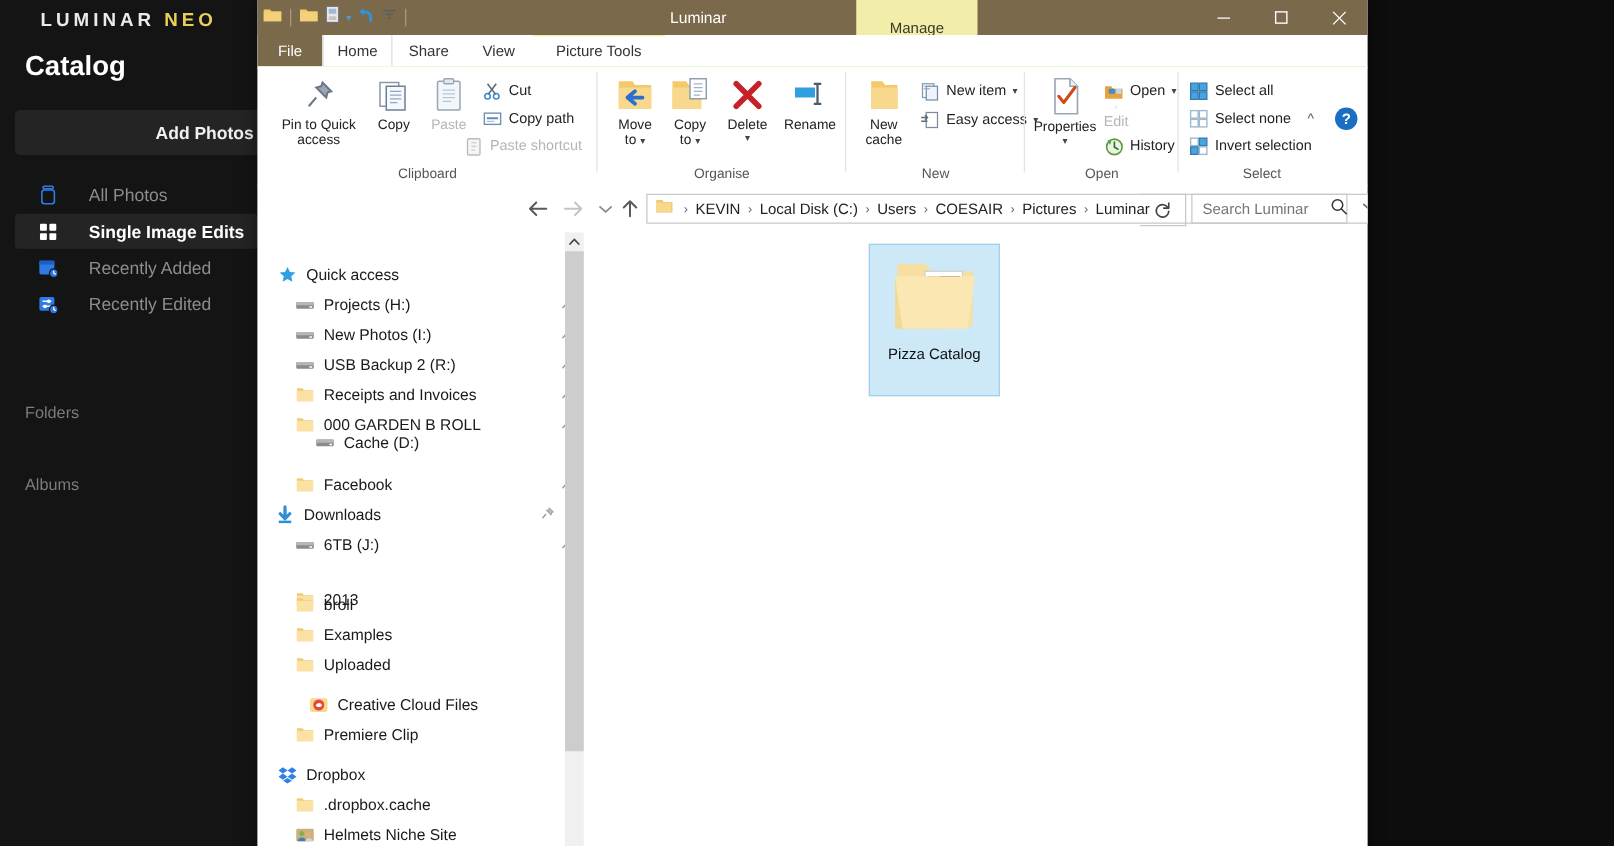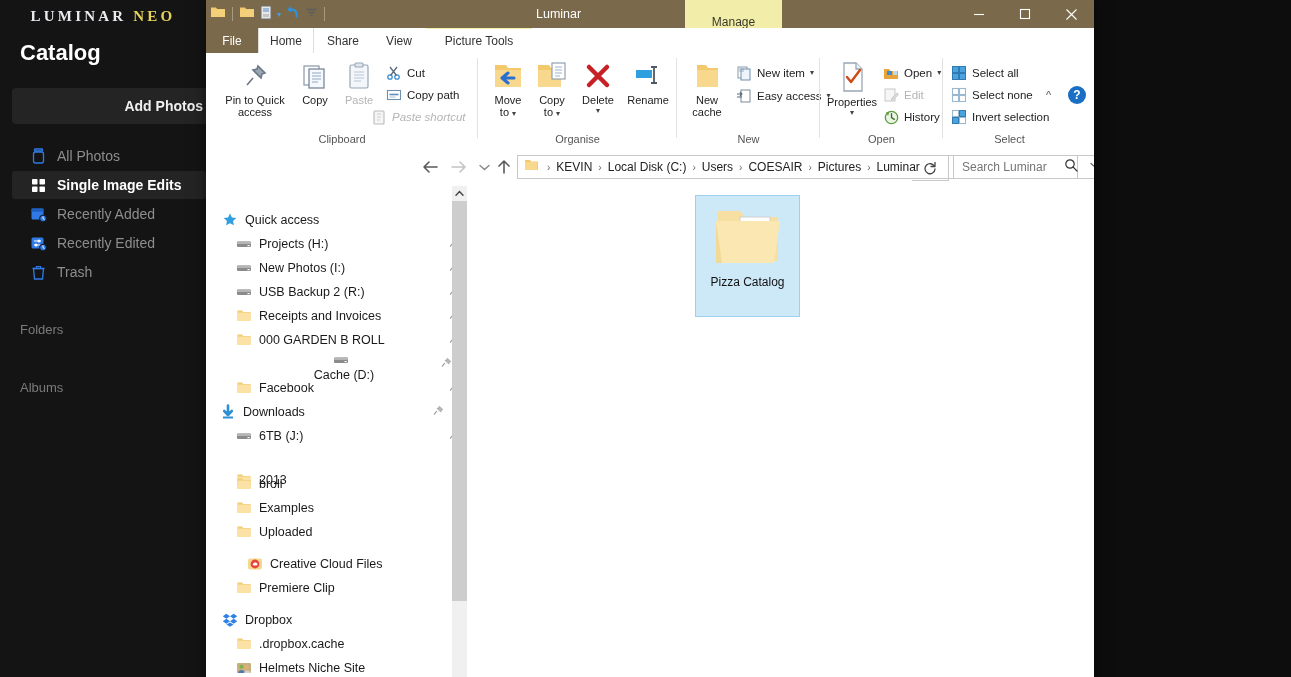--- a/index.html
+++ b/index.html
@@ -13,28 +13,28 @@
   #luminar-canvas{
     position:absolute;left:206px;top:0;right:0;bottom:0;
     background:#0d0d0d;
   }
 
   
   #luminar-sidebar{position:absolute;left:0;top:0;width:206px;height:677px;background:#141414;
      border-right:1px solid #000;}
   #brand{position:absolute;left:0;top:8px;width:206px;text-align:center;
      font-size:15px;font-weight:700;letter-spacing:3.2px;color:#e9e9ee;
-     font-family:Liberation Serif, serif;}
+     font-family:Liberation Sans, sans-serif;}
   #brand .neo{color:#e8d15a;}
   #catalog-title{position:absolute;left:20px;top:40px;font-size:22px;font-weight:700;color:#fff;}
   #add-photos-btn{position:absolute;left:12px;top:88px;width:205px;height:36px;
      background:#242424;border-radius:4px;display:flex;align-items:center;justify-content:flex-end;
      padding-right:14px;box-sizing:border-box;color:#f0f0f0;font-size:14px;font-weight:700;cursor:pointer;}
   .nav-item{position:absolute;left:12px;width:194px;height:28px;display:flex;align-items:center;
-     gap:10px;padding-left:18px;box-sizing:border-box;border-radius:3px;cursor:pointer;font-size:14px;}
+     gap:24px;padding-left:18px;box-sizing:border-box;border-radius:3px;cursor:pointer;font-size:14px;}
   .nav-item .lbl{white-space:nowrap;}
   .nav-item.sel{background:#242424;}
   .nav-item.sel .lbl{color:#ffffff;font-weight:700;}
   .nav-item .lbl{color:#8d8d8d;}
   .nav-ico{width:17px;height:17px;flex:0 0 17px;position:relative;}
   .sec-label{position:absolute;left:20px;font-size:13px;color:#7b7b7b;}
 
   
   #explorer{position:absolute;left:206px;top:0;width:888px;height:705px;background:#fff;
      box-shadow:0 0 14px rgba(0,0,0,.55);overflow:hidden;}
@@ -170,30 +170,20 @@
             <path d="M4 6h7M4 10h7" stroke="#fff" stroke-width="1.1"></path>
             <circle cx="9" cy="6" r="1.5" fill="#fff"></circle>
             <circle cx="6" cy="10" r="1.5" fill="#fff"></circle>
             <circle cx="13" cy="12.5" r="3.4" fill="#2f7ae5" stroke="#141414" stroke-width="1"></circle>
             <path d="M13 10.8v1.8l1.2.7" stroke="#fff" stroke-width="1" fill="none" stroke-linecap="round"></path>
           </svg>
       </span>
       <span class="lbl">Recently Edited</span>
     </div>
 
-    <div class="nav-item" style="top:258px;">
-      <span class="nav-ico">
-        <svg viewBox="0 0 17 17" width="17" height="17">
-            <path d="M3.5 4.5h10l-1 10.5h-8z" fill="none" stroke="#2f7ae5" stroke-width="1.3"></path>
-            <path d="M2.5 4.5h12" stroke="#2f7ae5" stroke-width="1.3"></path>
-            <path d="M6.5 2.5h4v2h-4z" fill="none" stroke="#2f7ae5" stroke-width="1.2"></path>
-          </svg>
-      </span>
-      <span class="lbl">Trash</span>
-    </div>
 
     <div class="sec-label" style="top:322px;">Folders</div>
     <div class="sec-label" style="top:380px;">Albums</div>
   </div>
 </div>
 
 <div id="explorer">
 
   <div id="titlebar">
     <div id="qat">
@@ -297,21 +287,21 @@
         <span class="cap">Cut</span>
       </div>
       <div class="smbtn" style="left:180px;top:32px;">
         <svg width="16" height="16" viewBox="0 0 16 16">
             <rect x="1.5" y="3.5" width="13" height="9" fill="#fff" stroke="#6f8fb0" stroke-width="1.1"></rect>
             <path d="M3.5 7.5h9" stroke="#5a8ec2" stroke-width="1.6"></path>
             <path d="M3.5 10h6" stroke="#a9bed1" stroke-width="1"></path>
           </svg>
         <span class="cap">Copy path</span>
       </div>
-      <div class="smbtn dis" style="left:165px;top:54px;font-style:italic;">
+      <div class="smbtn dis" style="left:165px;top:54px;">
         <svg width="16" height="16" viewBox="0 0 16 16">
             <rect x="3" y="2" width="10" height="13" rx="1" fill="#f5f5f5" stroke="#bbb" stroke-width="1.1"></rect>
             <path d="M6 5h4M6 8h4M6 11h3" stroke="#cfcfcf" stroke-width="1"></path>
           </svg>
         <span class="cap">Paste shortcut</span>
       </div>
       <div class="gtitle">Clipboard</div>
       <div class="gdiv" style="left:271px;"></div>
     </div>
 
@@ -395,21 +385,21 @@
       </div>
       <div class="smbtn" style="left:63px;top:10px;">
         <svg width="16" height="16" viewBox="0 0 16 16">
             <path d="M1 4h5l1.5 2H15v8H1z" fill="#e8a33d"></path>
             <rect x="4" y="6" width="5" height="4" fill="#3f8fd0"></rect>
             <rect x="10" y="6" width="4" height="4" fill="#bcd9ef"></rect>
           </svg>
         <span class="cap">Open</span>
         <span class="caret">▾</span>
       </div>
-      <div class="smbtn dis" style="left:63px;top:32px;">
+      <div class="smbtn dis" style="left:63px;top:32px;flex-direction:column;">
         <svg width="16" height="16" viewBox="0 0 16 16">
             <rect x="2" y="2" width="10" height="12" fill="#f6f6f6" stroke="#c7c7c7" stroke-width="1"></rect>
             <path d="M9 11l5-5 1.5 1.5-5 5-2 .5z" fill="#dcdcdc" stroke="#c0c0c0" stroke-width=".8"></path>
           </svg>
         <span class="cap">Edit</span>
       </div>
       <div class="smbtn" style="left:63px;top:54px;">
         <svg width="16" height="16" viewBox="0 0 16 16">
             <circle cx="8.5" cy="8.5" r="6.2" fill="#e9f4e2" stroke="#5b9a3e" stroke-width="1.3"></circle>
             <path d="M8.5 4.6v4l2.8 1.8" stroke="#3d6b2a" stroke-width="1.3" fill="none" stroke-linecap="round"></path>
@@ -580,21 +570,21 @@
         <span class="tico"><svg width="16" height="16" viewBox="0 0 16 16">
             <path d="M1.5 2.5h4.5l1.2 1.6h7.3V13H1.5z" fill="#f2cb73"></path>
             <path d="M1.5 4.6h13V13h-13z" fill="#fbe2a4"></path>
           </svg></span>
         <span>000 GARDEN B ROLL</span>
         <span class="pin"><svg width="12" height="12" viewBox="0 0 12 12">
             <path d="M7.4 1.2l3.4 3.4-1.5.5-.5 2-3.8-3.8 2-.5z" fill="#b8b8b8" stroke="#9a9a9a" stroke-width=".7"></path>
             <path d="M4.8 6.2L2 9.6" stroke="#9a9a9a" stroke-width="1.1"></path>
           </svg></span>
       </div>
-      <div class="tree-item" style="top: 166px; padding-left: 22px; flex-direction: column;">
+      <div class="tree-item" style="top: 156px; padding-left: 46px;">
         <span class="tico"><svg width="16" height="16" viewBox="0 0 16 16">
             <rect x="1" y="5.5" width="14" height="5.5" rx="1" fill="#8b8b8b"></rect>
             <rect x="1" y="5.5" width="14" height="2.6" rx="1" fill="#b6b6b6"></rect>
             <rect x="11.5" y="9" width="2.2" height="1.2" fill="#fff"></rect>
           </svg></span>
         <span>Cache (D:)</span>
         <span class="pin"><svg width="12" height="12" viewBox="0 0 12 12">
             <path d="M7.4 1.2l3.4 3.4-1.5.5-.5 2-3.8-3.8 2-.5z" fill="#b8b8b8" stroke="#9a9a9a" stroke-width=".7"></path>
             <path d="M4.8 6.2L2 9.6" stroke="#9a9a9a" stroke-width="1.1"></path>
           </svg></span>

